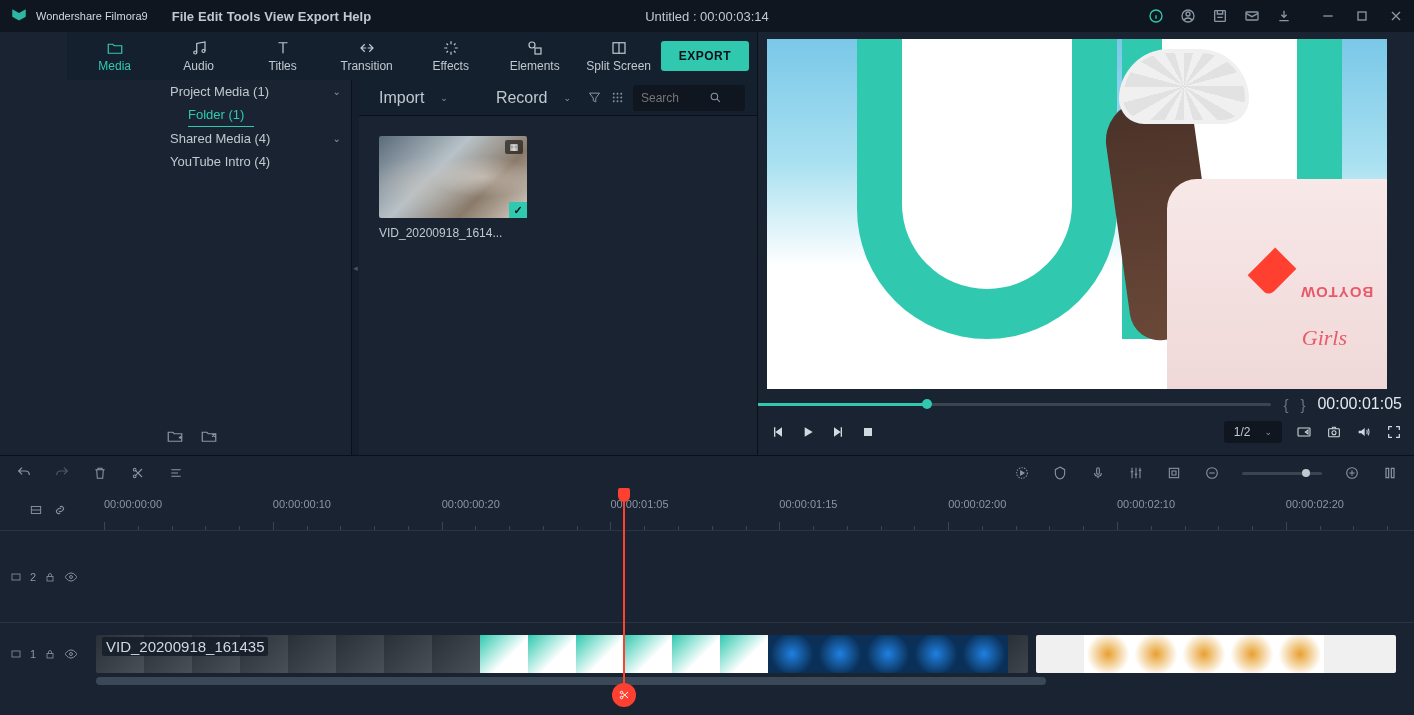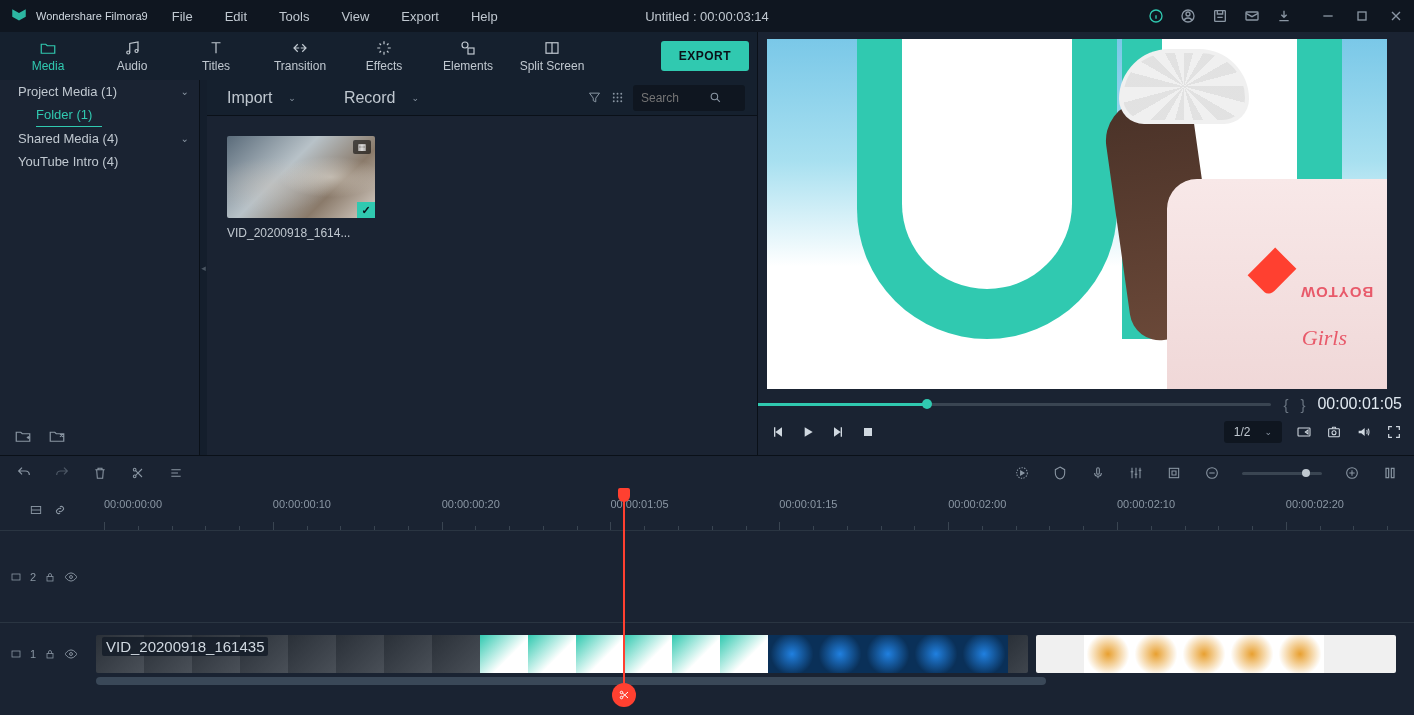--- a/index.html
+++ b/index.html
@@ -2,30 +2,30 @@
 <html><head>
 <meta charset="utf-8">
 <style>
 * { margin: 0; padding: 0; box-sizing: border-box; font-family: -apple-system, Segoe UI, sans-serif; user-select: none; }
 body { width: 1414px; height: 715px; background: #1a2332; color: #c0c8d0; font-size: 13px; overflow: hidden; display: flex; flex-direction: column; }
 
 
 .titlebar { height: 32px; background: #0f1620; display: flex; align-items: center; padding: 0 10px; }
 .logo { width: 18px; height: 18px; margin-right: 8px; color: #30c9b0; }
 .app-name { font-size: 11px; color: #d0d8e0; margin-right: 24px; }
-.menu { display: flex; gap: 32px; }
+.menu { display: flex; gap: 4px; font-weight: bold; }
 .menu-item { font-size: 13px; color: #c0c8d0; cursor: pointer; }
 .title-center { position: absolute; left: 50%; transform: translateX(-50%); font-size: 13px; color: #c0c8d0; }
 .title-right { margin-left: auto; display: flex; gap: 16px; align-items: center; }
 .title-icon { width: 16px; height: 16px; color: #8a96a3; cursor: pointer; display:flex; align-items:center; justify-content:center; }
 .win-controls { display: flex; gap: 18px; margin-left: 12px; }
 
 
 .upper { height: 424px; display: flex; border-bottom: 1px solid #0a1018; }
-.left-panel { width: 758px; display: flex; flex-direction: column; border-right: 1px solid #0a1018; }
+.left-panel { width: 758px; display: flex; flex-direction: column; border-right: 1px solid #0a1018; align-items: flex-end; }
 .right-panel { width: 656px; background: #1a2332; display: flex; flex-direction: column; }
 
 
 .tabs-row { height: 48px; background: #15202e; display: flex; align-items: center; padding: 0 8px 0 6px; }
 .tab { width: 84px; display: flex; flex-direction: column; align-items: center; gap: 2px; cursor: pointer; font-size: 12px; color: #c0c8d0; }
 .tab.active { color: #30c9b0; }
 .tab-icon { width: 18px; height: 18px; }
 .export-btn { margin-left: auto; background: #30c9b0; color: #0a1018; font-weight: 700; font-size: 12px; padding: 8px 18px; border-radius: 3px; cursor: pointer; letter-spacing: 0.5px; }
 
 

